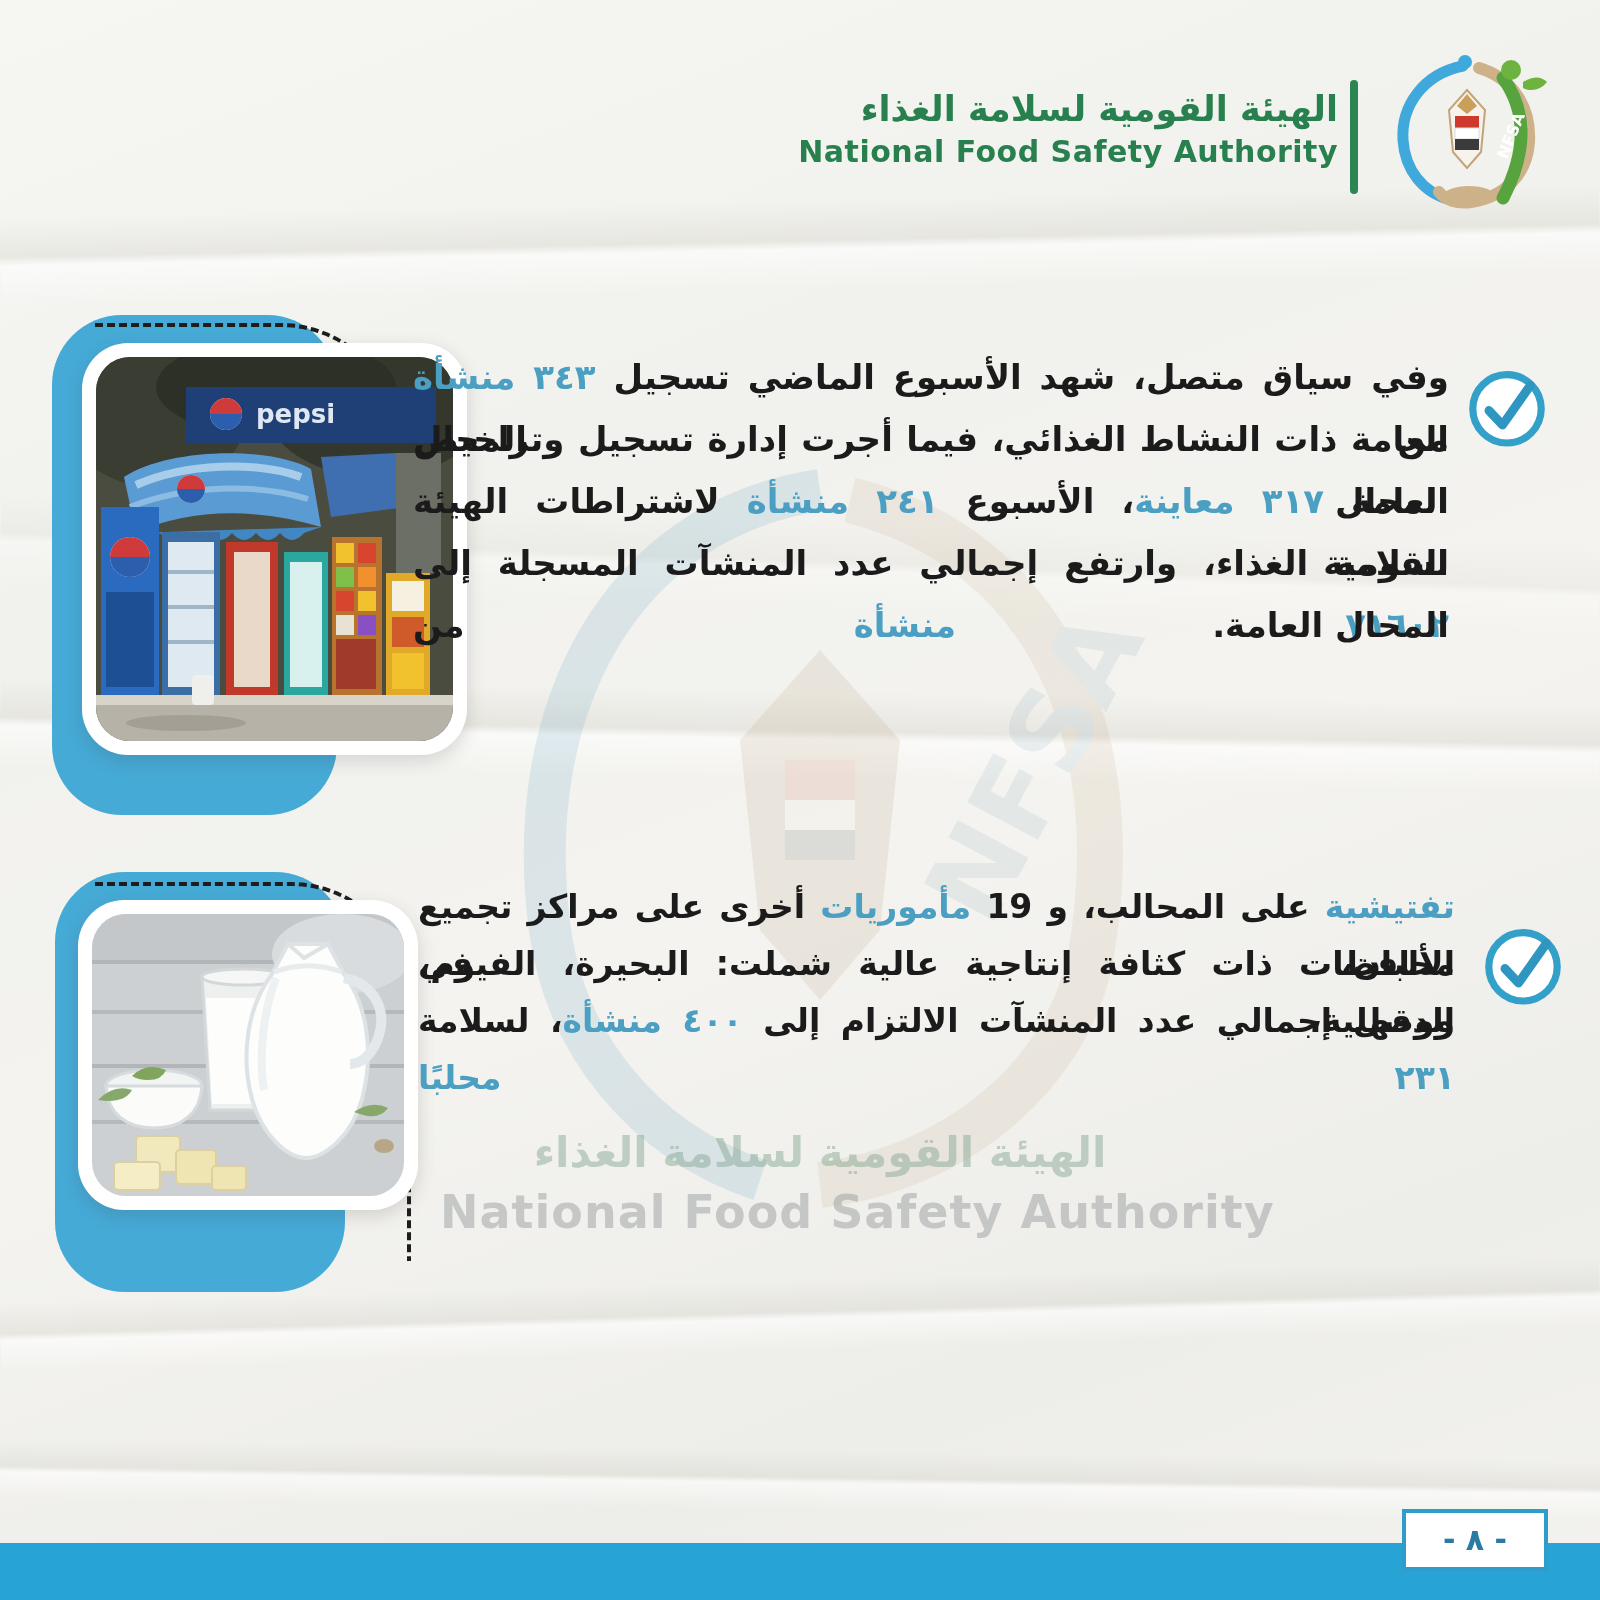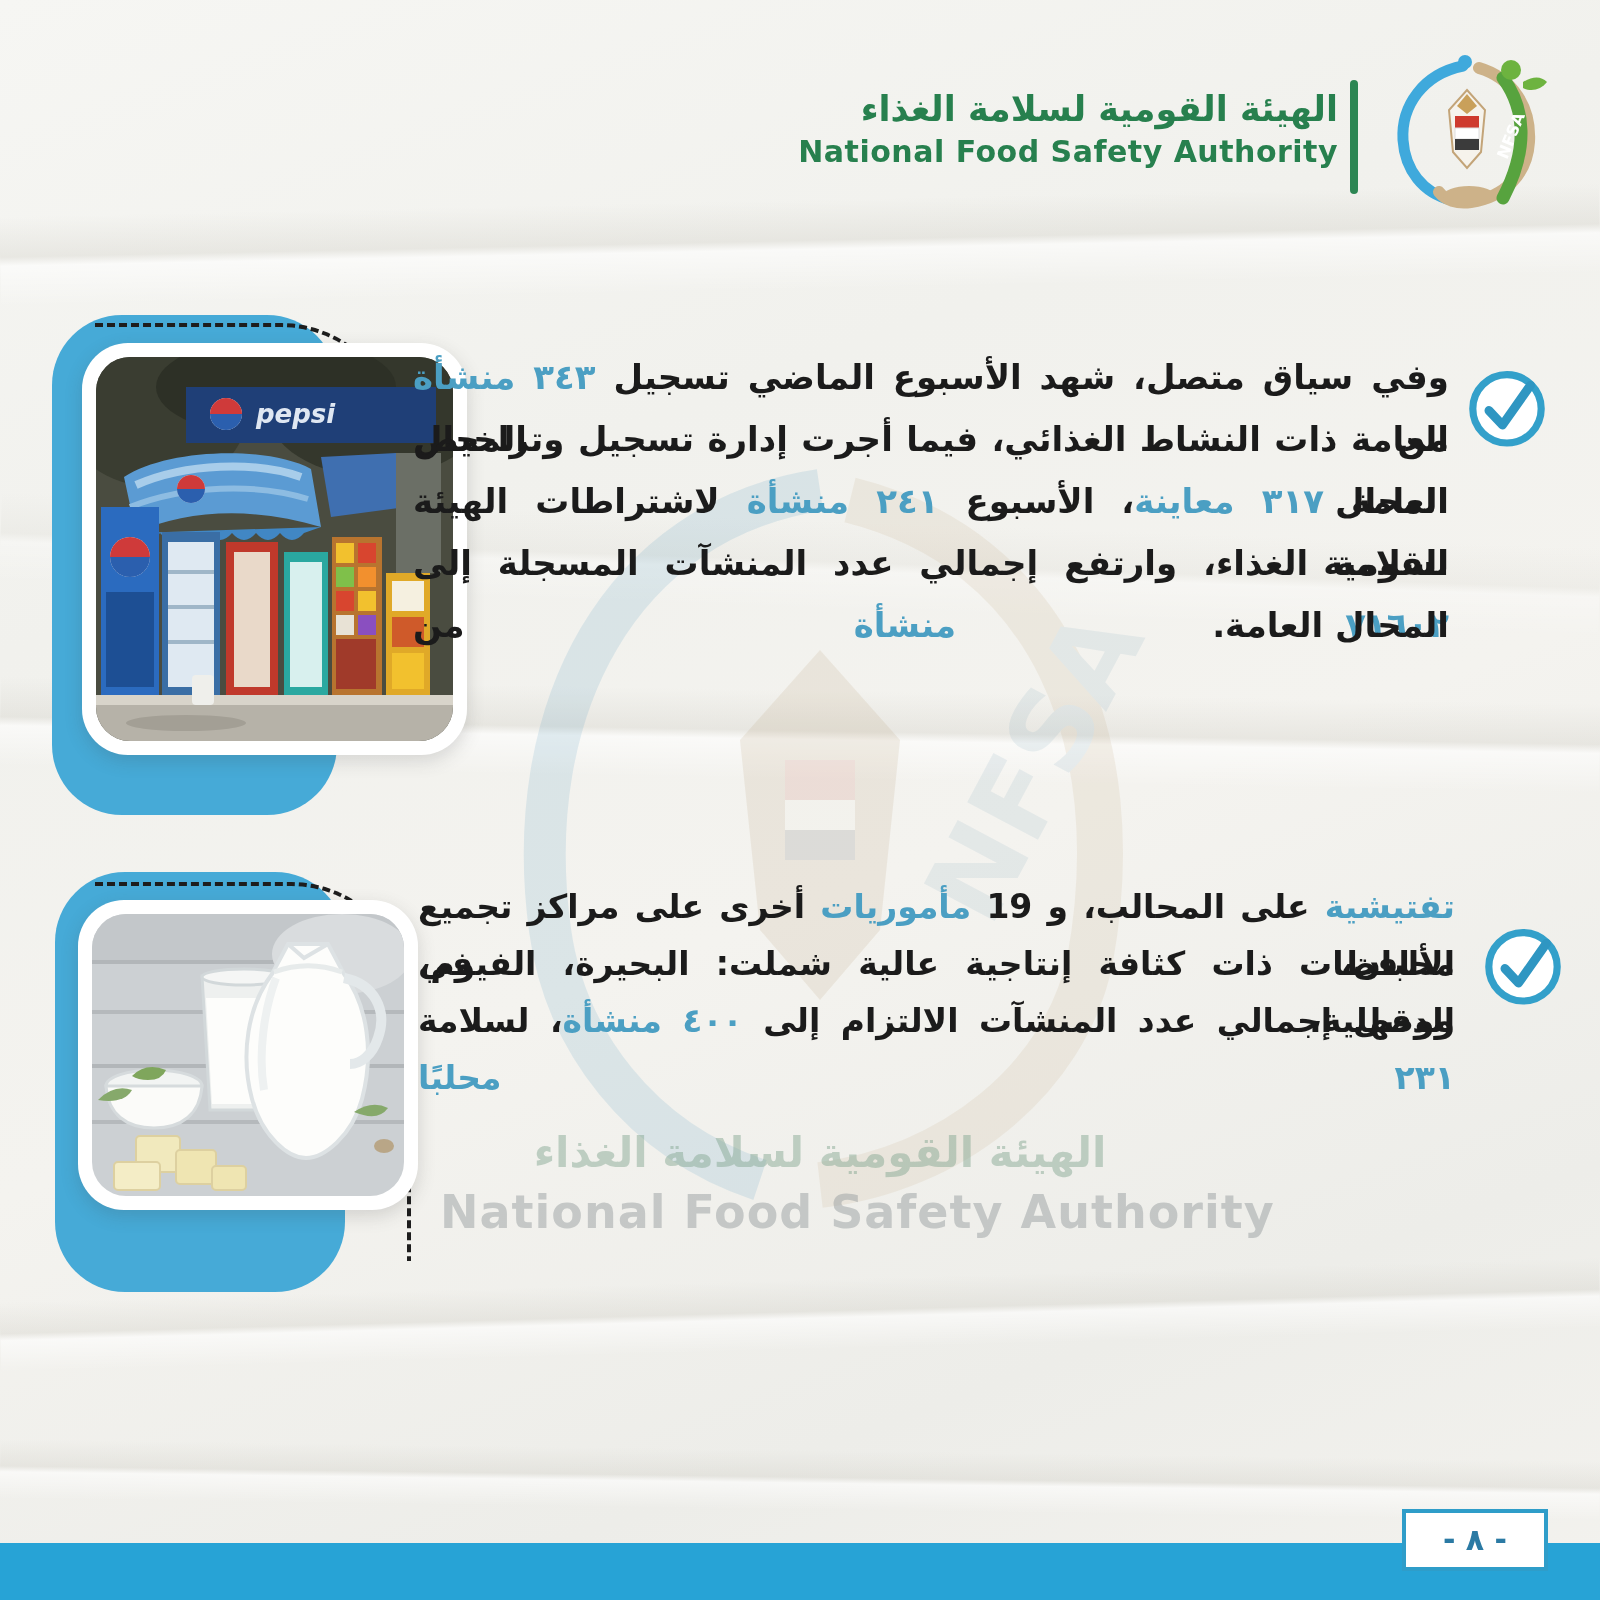--- a/index.html
+++ b/index.html
@@ -30,21 +30,21 @@
   .ghost-en{left:440px;top:1185px;width:790px;font-size:46px;color:#9aa0a2;opacity:.5;text-align:center;letter-spacing:1px;}
 
   
   .blueshape{position:absolute;background:#46aad7;border-radius:70px;}
   .bs1{left:52px;top:315px;width:285px;height:500px;}
   .bs2{left:55px;top:872px;width:290px;height:420px;}
   .dash{position:absolute;border-top:4px dashed #1d1d1d;border-right:4px dashed #1d1d1d;border-top-right-radius:120px;}
   .d1{left:95px;top:323px;width:302px;height:428px;}
   .d2{left:95px;top:882px;width:312px;height:375px;}
   .card{position:absolute;background:#ffffff;border-radius:46px;box-shadow:0 6px 18px rgba(60,60,60,.18);}
-  .c1{left:82px;top:343px;width:385px;height:412px;font-style:italic;}
+  .c1{left:82px;top:343px;width:385px;height:412px;}
   .c2{left:78px;top:900px;width:340px;height:310px;}
   .card svg{position:absolute;left:14px;top:14px;border-radius:34px;}
 
   .check{position:absolute;width:90px;height:90px;}
   .ck1{left:1462px;top:362px;}
   .ck2{left:1478px;top:920px;}
 
   .para{position:absolute;direction:rtl;color:#1b1b1b;font-weight:bold;}
   .p1{left:413px;top:346px;width:1036px;font-size:34px;}
   .p2{left:418px;top:878px;width:1037px;font-size:33px;}

